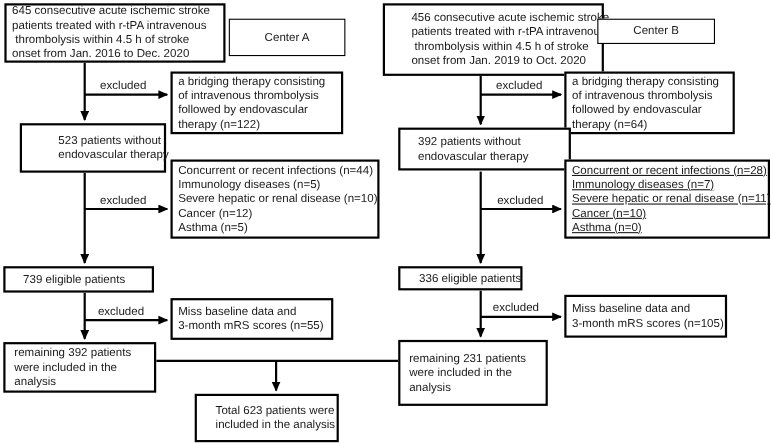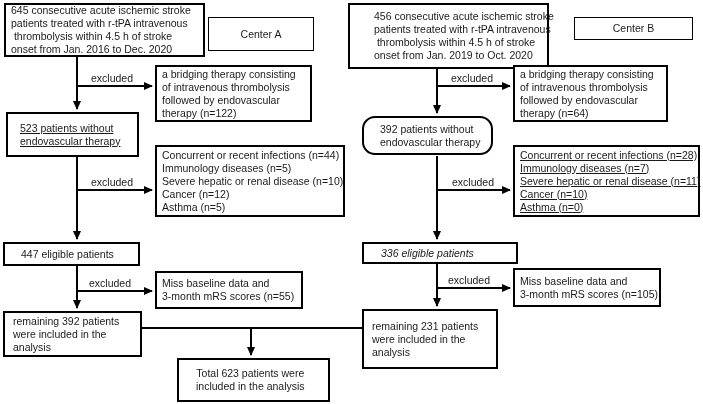--- a/index.html
+++ b/index.html
@@ -68,58 +68,58 @@
 
   <div class="box" style="left:4px;top:3px;width:201px;height:54px;">645 consecutive acute ischemic stroke
 patients treated with r-tPA intravenous
  thrombolysis within 4.5 h of stroke
 onset from Jan. 2016 to Dec. 2020</div>
   <div class="box thin center-text" style="left:208px;top:17px;width:106px;height:34px;">Center A</div>
   <div class="box" style="left:155px;top:65px;width:157px;height:57px;">a bridging therapy consisting
 of intravenous thrombolysis
 followed by endovascular
 therapy (n=122)</div>
-  <div class="box" style="left:6px;top:112px;width:133px;height:45px;padding-left:12px;text-decoration:underline;">523 patients without
+  <div class="box" style="left:18px;top:112px;width:133px;height:45px;padding-left:33px;">523 patients without
 endovascular therapy</div>
   <div class="box" style="left:155px;top:145px;width:190px;height:72px;">Concurrent or recent infections (n=44)
 Immunology diseases (n=5)
 Severe hepatic or renal disease (n=10)
 Cancer (n=12)
 Asthma (n=5)</div>
-  <div class="box" style="left:3px;top:242px;width:137px;height:24px;padding-left:16px;">447 eligible patients</div>
+  <div class="box" style="left:3px;top:242px;width:137px;height:24px;padding-left:16px;">739 eligible patients</div>
   <div class="box" style="left:155px;top:271px;width:148px;height:38px;">Miss baseline data and
 3-month mRS scores (n=55)</div>
   <div class="box" style="left:3px;top:311px;width:139px;height:46px;padding-left:8px;">remaining 392 patients
 were included in the
 analysis</div>
 
   <div class="box" style="left:348px;top:3px;width:201px;height:66px;padding-left:24px;">456 consecutive acute ischemic stroke
 patients treated with r-tPA intravenous
  thrombolysis within 4.5 h of stroke
 onset from Jan. 2019 to Oct. 2020</div>
-  <div class="box thin center-text" style="left:574px;top:17px;width:119px;height:23px;">Center B</div>
+  <div class="box thin center-text" style="left:543px;top:17px;width:107px;height:23px;">Center B</div>
   <div class="box" style="left:513px;top:65px;width:155px;height:57px;">a bridging therapy consisting
 of intravenous thrombolysis
 followed by endovascular
 therapy (n=64)</div>
-  <div class="box" style="left:362px;top:116px;width:131px;height:39px;padding-left:16px;border-radius:13px;">392 patients without
+  <div class="box" style="left:362px;top:116px;width:157px;height:39px;padding-left:16px;">392 patients without
 endovascular therapy</div>
   <div class="box" style="left:513px;top:145px;width:187px;height:72px;text-decoration:underline;">Concurrent or recent infections (n=28)
 Immunology diseases (n=7)
 Severe hepatic or renal disease (n=11)
 Cancer (n=10)
 Asthma (n=0)</div>
-  <div class="box" style="left:362px;top:242px;width:156px;height:22px;padding-left:17px;font-style:italic;">336 eligible patients</div>
+  <div class="box" style="left:362px;top:242px;width:113px;height:22px;padding-left:17px;">336 eligible patients</div>
   <div class="box" style="left:513px;top:268px;width:148px;height:39px;">Miss baseline data and
 3-month mRS scores (n=105)</div>
   <div class="box" style="left:362px;top:309px;width:136px;height:60px;padding-left:8px;">remaining 231 patients
 were included in the
 analysis</div>
 
-  <div class="box" style="left:177px;top:358px;width:153px;height:44px;padding-left:17px;text-align:center;">Total 623 patients were
+  <div class="box" style="left:177px;top:358px;width:131px;height:44px;padding-left:17px;">Total 623 patients were
 included in the analysis</div>
 
   <span class="excl" style="left:91px;top:72px;">excluded</span>
   <span class="excl" style="left:91px;top:176px;">excluded</span>
   <span class="excl" style="left:89px;top:277px;">excluded</span>
   <span class="excl" style="left:451px;top:72px;">excluded</span>
   <span class="excl" style="left:452px;top:176px;">excluded</span>
   <span class="excl" style="left:448px;top:274px;">excluded</span>
 
 </div>

